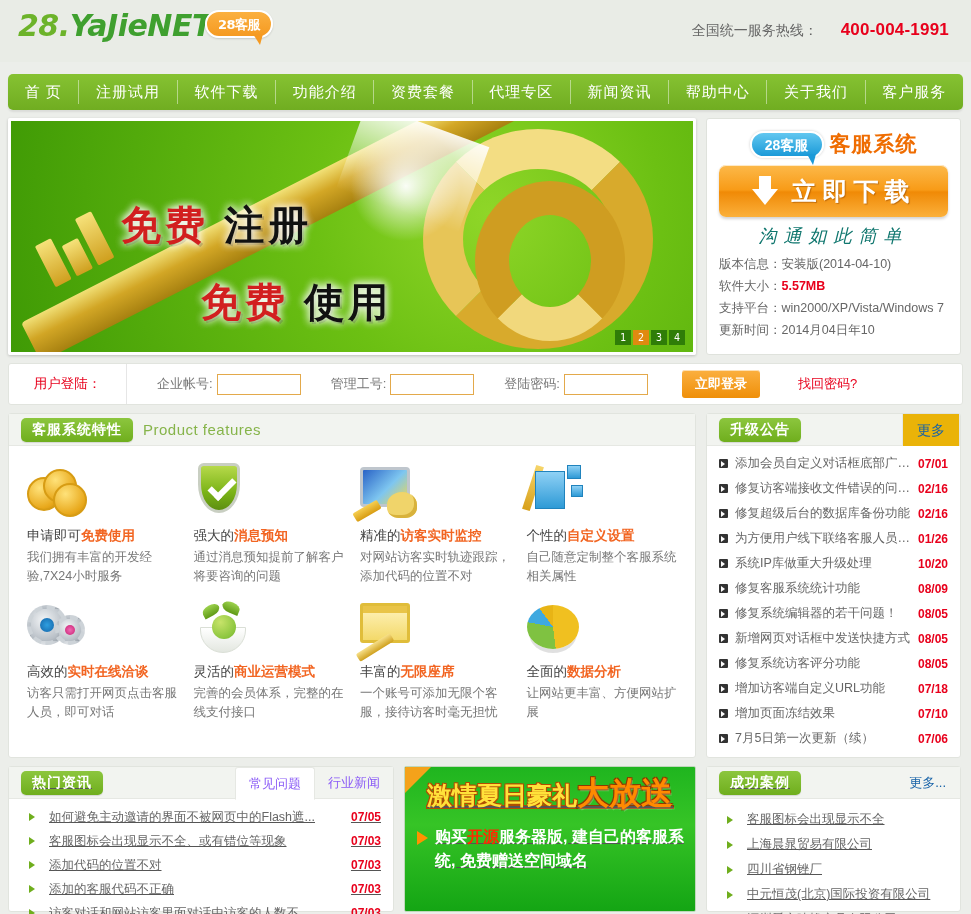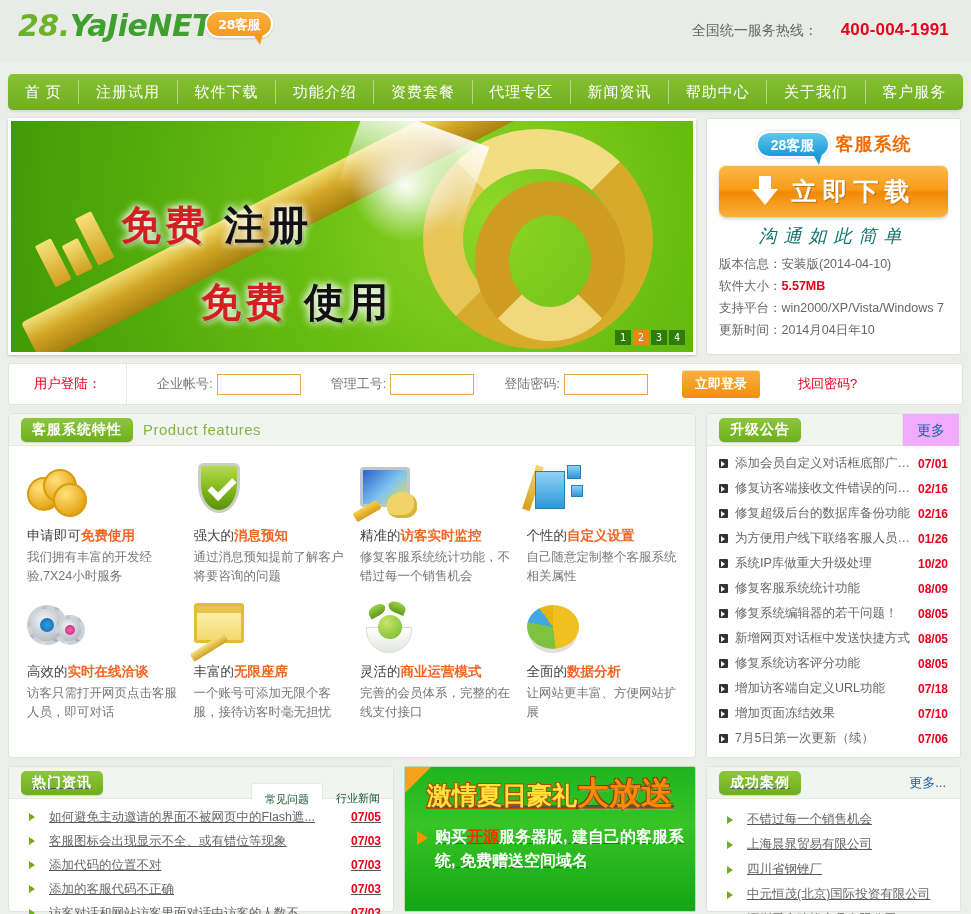--- a/index.html
+++ b/index.html
@@ -174,21 +174,21 @@
     color: #fff; font-size: 14px; font-weight: bold;
     text-align: center; line-height: 24px;
     position: relative;
     box-shadow: 0 0 3px rgba(0,0,0,.2);
   }
   .dp-bubble:after{
     content:""; position:absolute; right: 6px; bottom: -9px;
     border-left: 6px solid transparent; border-right: 3px solid transparent;
     border-top: 11px solid #1b9ad8;
   }
-  .dp-title { color: #ef6c00; font-size: 18px; font-weight: bold; letter-spacing: 1px;}
+  .dp-title { color: #ef6c00; font-size: 21px; font-weight: bold; letter-spacing: 1px;}
   .dl-btn {
     margin: 4px 0 0 0;
     height: 52px;
     background: linear-gradient(#fcb94a 0%, #f89b17 48%, #f08a06 52%, #fbb03b 100%);
     border-radius: 7px;
     display: flex; align-items: center; justify-content: center; gap: 14px;
     cursor: pointer;
     box-shadow: inset 0 1px 0 rgba(255,255,255,.7), 0 2px 3px rgba(0,0,0,.18);
     position: relative;
   }
@@ -267,21 +267,21 @@
     padding: 3px 11px; border-radius: 5px;
     letter-spacing: 1px;
     box-shadow: 0 1px 1px rgba(0,0,0,.12);
   }
   .head-sub { color: #86b44a; font-size: 15px; margin-left: 10px; letter-spacing: .5px;}
   .more-link {
     position: absolute; right: 0; top: 0;
     height: 32px; line-height: 32px;
     padding: 0 14px;
     color: #1762a7; font-size: 14px; cursor: pointer;
-    background: #f0abfc;
+    background: #eab308;
     border-left: 1px solid #e6e8e3;
     border-right: 1px solid #e6e8e3;
   }
   .more-plain {
     position: absolute; right: 14px; top: 0;
     height: 32px; line-height: 32px;
     color: #1762a7; font-size: 13px; cursor: pointer;
     background: transparent; border: none;
   }
 
@@ -399,22 +399,22 @@
     flex: 1 1 auto; color: #666; white-space: nowrap; overflow: hidden;
     text-overflow: ellipsis; padding-right: 6px;
   }
   .ndate { color: #e8001c; font-size: 12px; font-weight: bold; flex: 0 0 auto; }
 
   
   .bottom { margin: 8px 8px 0 8px; display: flex; gap: 10px; height: 146px; text-decoration: underline; }
   .news { width: 386px; }
   .tabs { position: absolute; right: 0; top: 0; display: flex; height: 32px; }
   .tab {
-    padding: 0 13px; line-height: 31px; font-size: 11px;
-    color: #14532d; cursor: pointer; background: transparent; margin-top: 16px;
+    padding: 0 13px; line-height: 31px; font-size: 13px;
+    color: #8b5cf6; cursor: pointer; background: transparent;
   }
   .tab.active {
     background: #fff; border: 1px solid #e6e8e3; border-bottom: 1px solid #fff;
     border-radius: 3px 3px 0 0; margin-bottom: -1px;
   }
   .news-list { padding: 6px 12px 0 12px; }
   .fitem { display: flex; align-items: center; height: 24px; font-size: 12.5px; cursor: pointer; }
   .farrow {
     width: 0; height: 0; margin-right: 14px; margin-left: 8px; flex: 0 0 auto;
     border-top: 4px solid transparent; border-bottom: 4px solid transparent;
@@ -599,21 +599,21 @@
           <div class="feat-ico">
             <div class="ic">
               <div class="ic-monitor">
                   <span class="palette"></span>
                 </div>
             </div>
           </div>
           <div class="feat-title">
             <span>精准的</span><b>访客实时监控</b>
           </div>
-          <div class="feat-desc">修复客服系统统计功能，不错过每一个销售机会</div>
+          <div class="feat-desc">对网站访客实时轨迹跟踪，添加代码的位置不对</div>
         </div>
 
         <div class="feat">
           <div class="feat-ico">
             <div class="ic ic-cubes">
               <span class="pen"></span>
                 <i class="b1"></i>
                 <i class="b2"></i>
                 <i class="b3"></i>
             </div>
@@ -632,50 +632,50 @@
               </div>
           </div>
           <div class="feat-title">
             <span>高效的</span><b>实时在线洽谈</b>
           </div>
           <div class="feat-desc">访客只需打开网页点击客服人员，即可对话</div>
         </div>
 
         <div class="feat">
           <div class="feat-ico">
-            <div class="ic">
-              <div class="ic-window">
-                  <span class="brush"></span>
-                </div>
-            </div>
-          </div>
-          <div class="feat-title">
-            <span>丰富的</span><b>无限座席</b>
-          </div>
-          <div class="feat-desc">一个账号可添加无限个客服，接待访客时毫无担忧</div>
-        </div>
-
-        <div class="feat">
-          <div class="feat-ico">
             <div class="ic ic-sprout">
               <span class="egg"></span>
                 <span class="leaf l1"></span>
                 <span class="leaf l2"></span>
                 <span class="ball"></span>
             </div>
           </div>
           <div class="feat-title">
             <span>灵活的</span><b>商业运营模式</b>
           </div>
           <div class="feat-desc">完善的会员体系，完整的在线支付接口</div>
         </div>
 
         <div class="feat">
           <div class="feat-ico">
             <div class="ic">
+              <div class="ic-window">
+                  <span class="brush"></span>
+                </div>
+            </div>
+          </div>
+          <div class="feat-title">
+            <span>丰富的</span><b>无限座席</b>
+          </div>
+          <div class="feat-desc">一个账号可添加无限个客服，接待访客时毫无担忧</div>
+        </div>
+
+        <div class="feat">
+          <div class="feat-ico">
+            <div class="ic">
                 <div class="ic-pie"></div>
               </div>
           </div>
           <div class="feat-title">
             <span>全面的</span><b>数据分析</b>
           </div>
           <div class="feat-desc">让网站更丰富、方便网站扩展</div>
         </div>
 
       </div>
@@ -802,21 +802,21 @@
     </div>
 
     <div class="panel cases">
       <div class="panel-head">
         <div class="tag">成功案例</div>
         <div class="more-plain">更多...</div>
       </div>
       <div class="case-list">
         <div class="citem">
             <span class="farrow"></span>
-            <span class="ctext">不错过每一个销售机会</span>
+            <span class="ctext">客服图标会出现显示不全</span>
           </div>
         <div class="citem">
             <span class="farrow"></span>
             <span class="ctext">上海晨晁贸易有限公司</span>
           </div>
         <div class="citem">
             <span class="farrow"></span>
             <span class="ctext">四川省钢锉厂</span>
           </div>
         <div class="citem">

